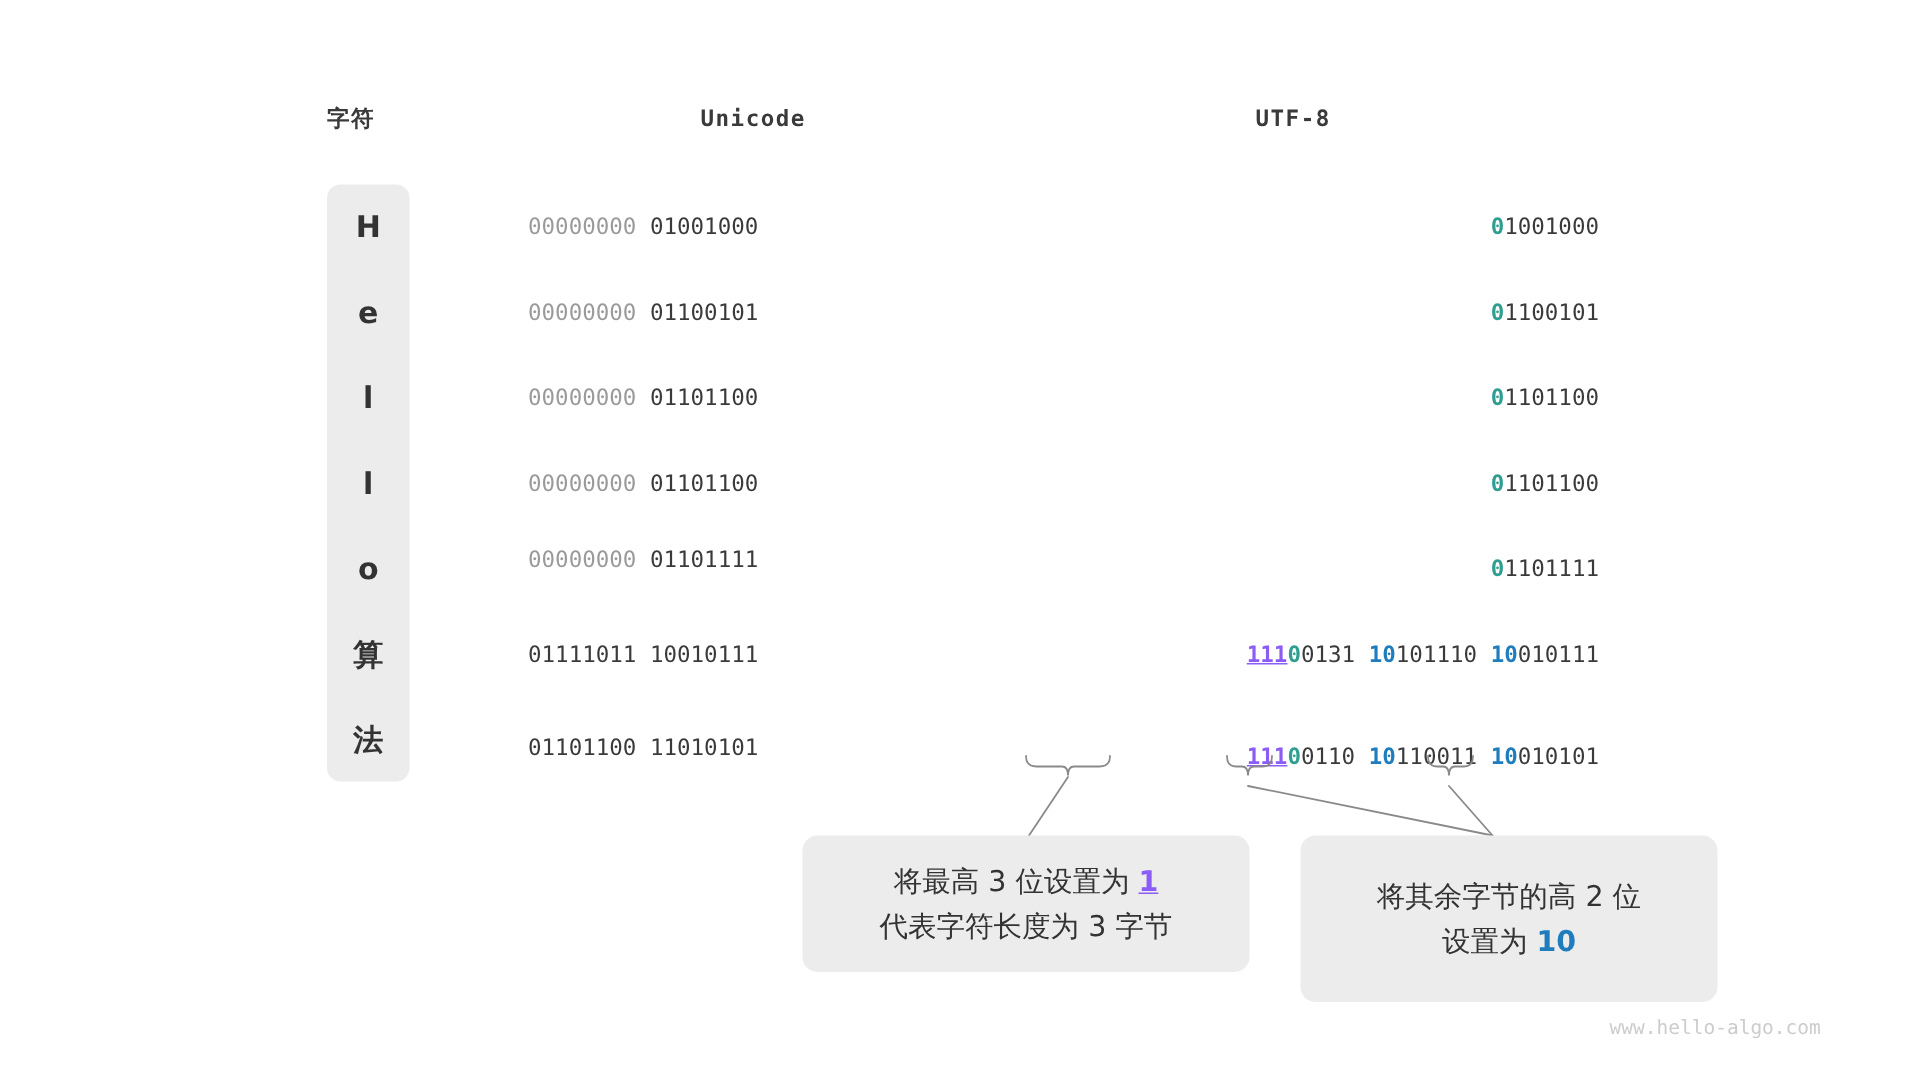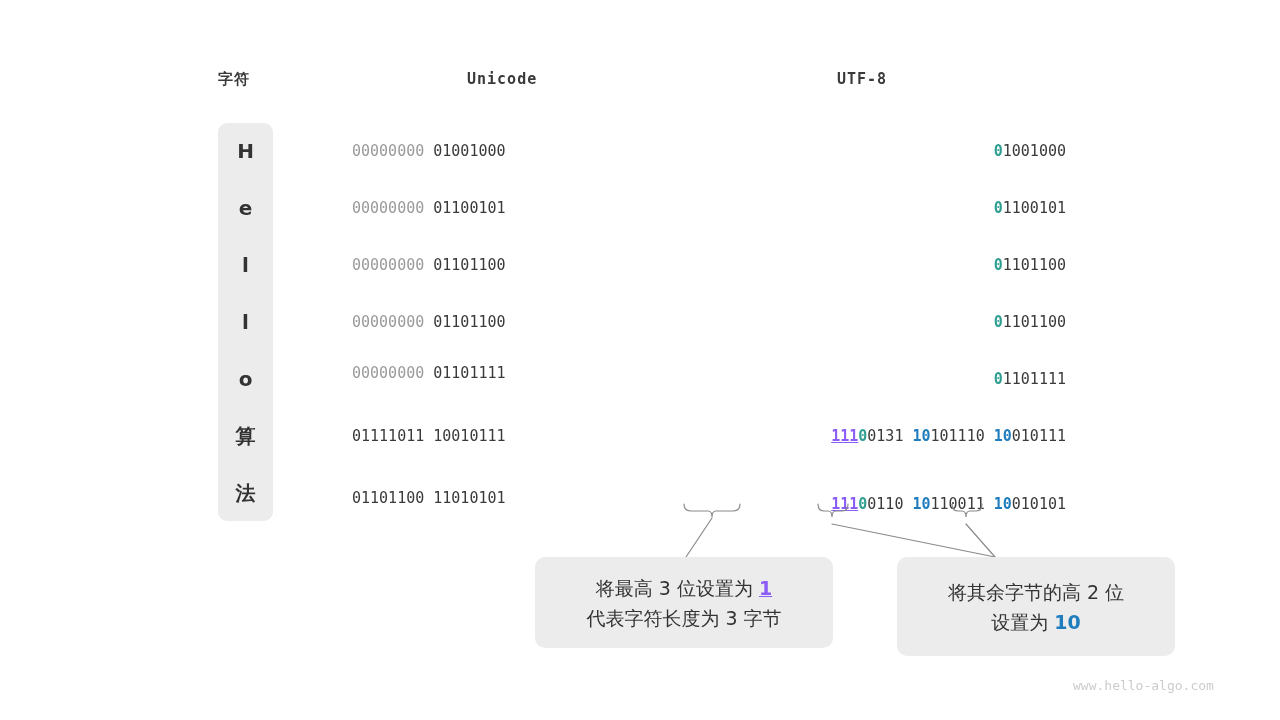--- a/index.html
+++ b/index.html
@@ -82,21 +82,21 @@
     flex-direction: column;
     align-items: center;
     justify-content: center;
     font-family: "DejaVu Sans", "Liberation Sans", sans-serif;
     font-size: 19px;
     color: #333333;
     line-height: 30px;
     white-space: nowrap;
   }
   #callout-1 { left: 535px; top: 557px; width: 298px; height: 91px; }
-  #callout-2 { left: 897px; top: 557px; width: 278px; height: 99px; }
+  #callout-2 { left: 867px; top: 557px; width: 278px; height: 111px; }
   .co-line { display: block; }
 
   
   #annot {
     position: absolute;
     left: 0; top: 0;
     width: 1280px; height: 720px;
     pointer-events: none;
   }
 

